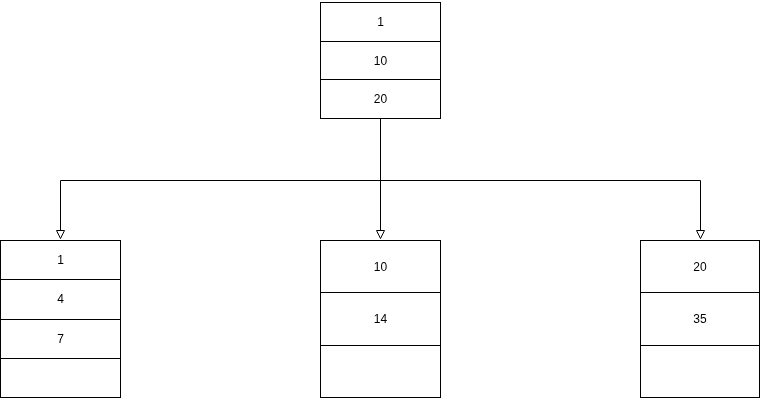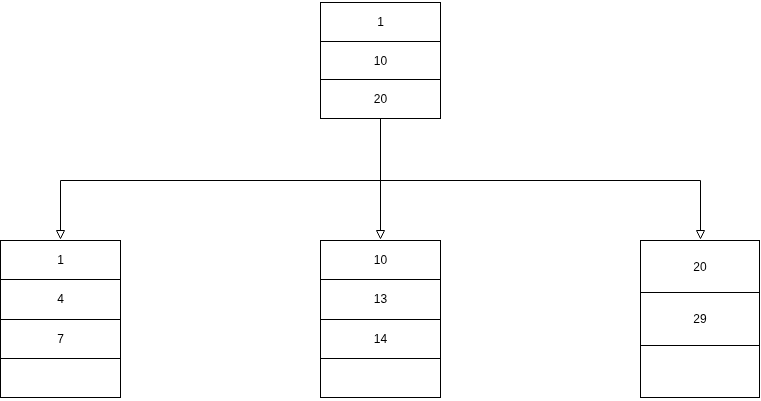--- a/index.html
+++ b/index.html
@@ -74,24 +74,23 @@
 
   <div class="node node-left">
     <div class="cell">1</div>
     <div class="cell">4</div>
     <div class="cell">7</div>
     <div class="cell"></div>
   </div>
 
   <div class="node node-mid">
     <div class="cell">10</div>
-    <div class="cell">13</div>
     <div class="cell">14</div>
     <div class="cell"></div>
   </div>
 
   <div class="node node-right">
     <div class="cell">20</div>
-    <div class="cell">29</div>
+    <div class="cell">35</div>
     <div class="cell"></div>
   </div>
 
 </div>
 
 </body></html>

